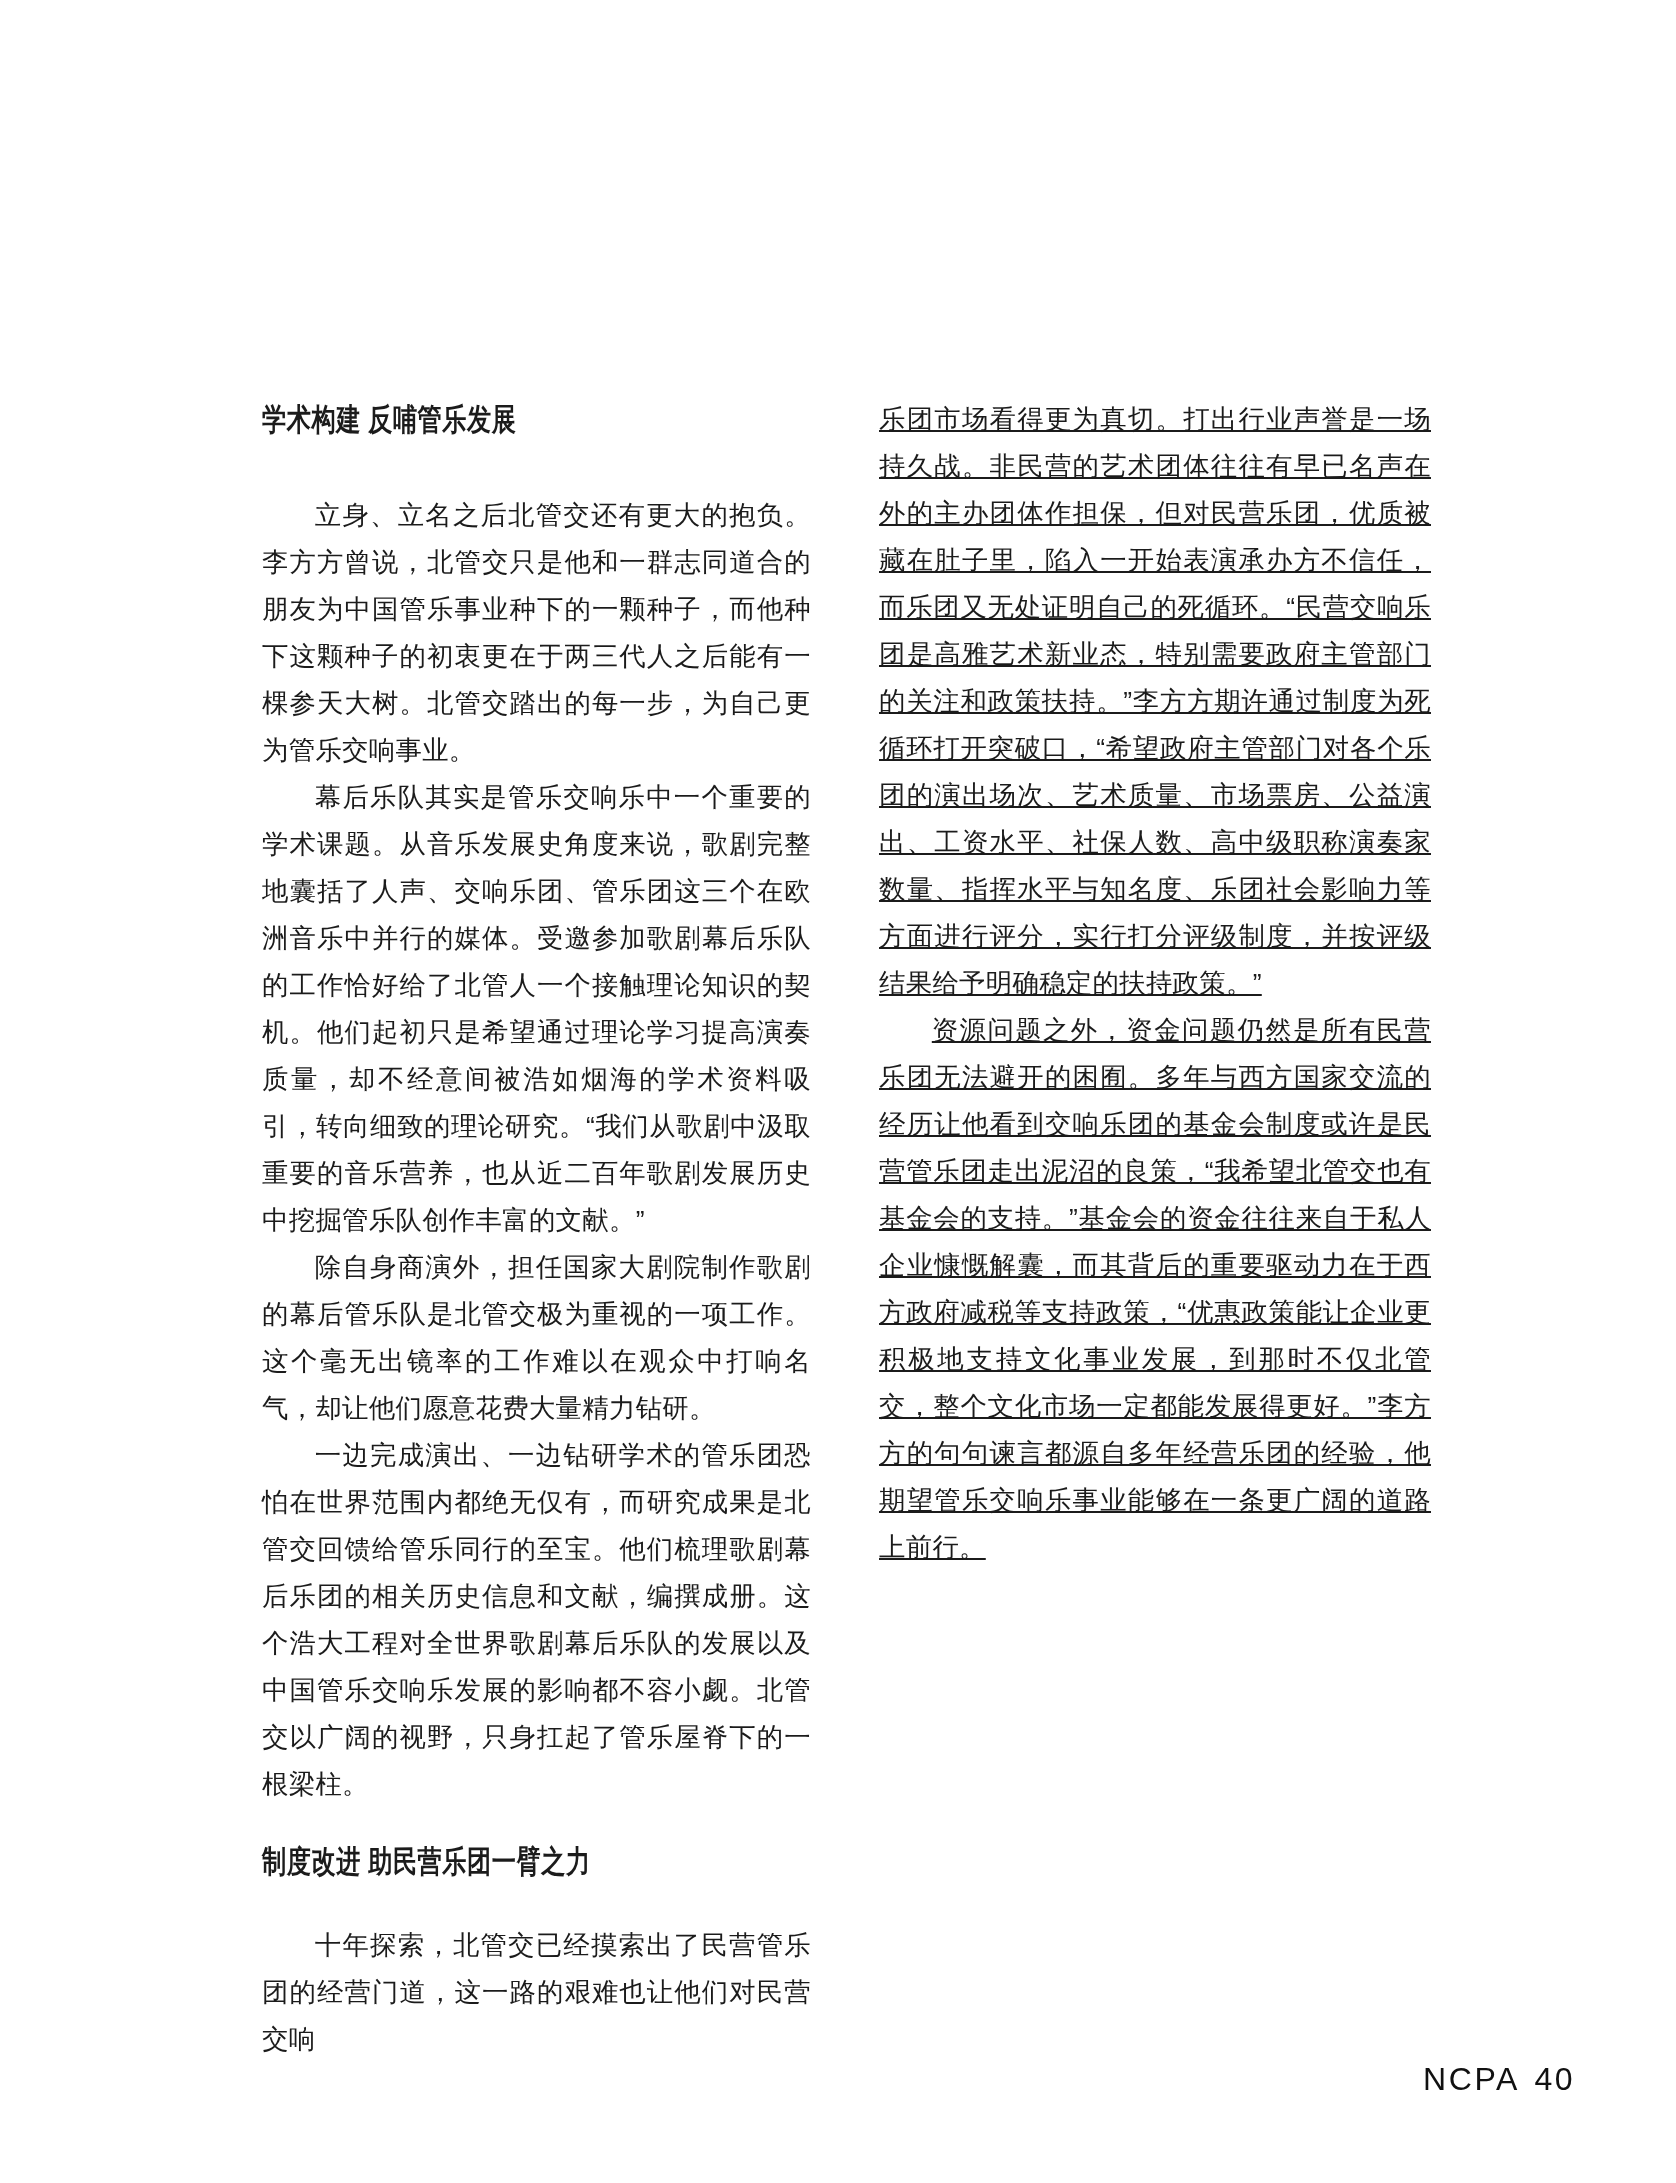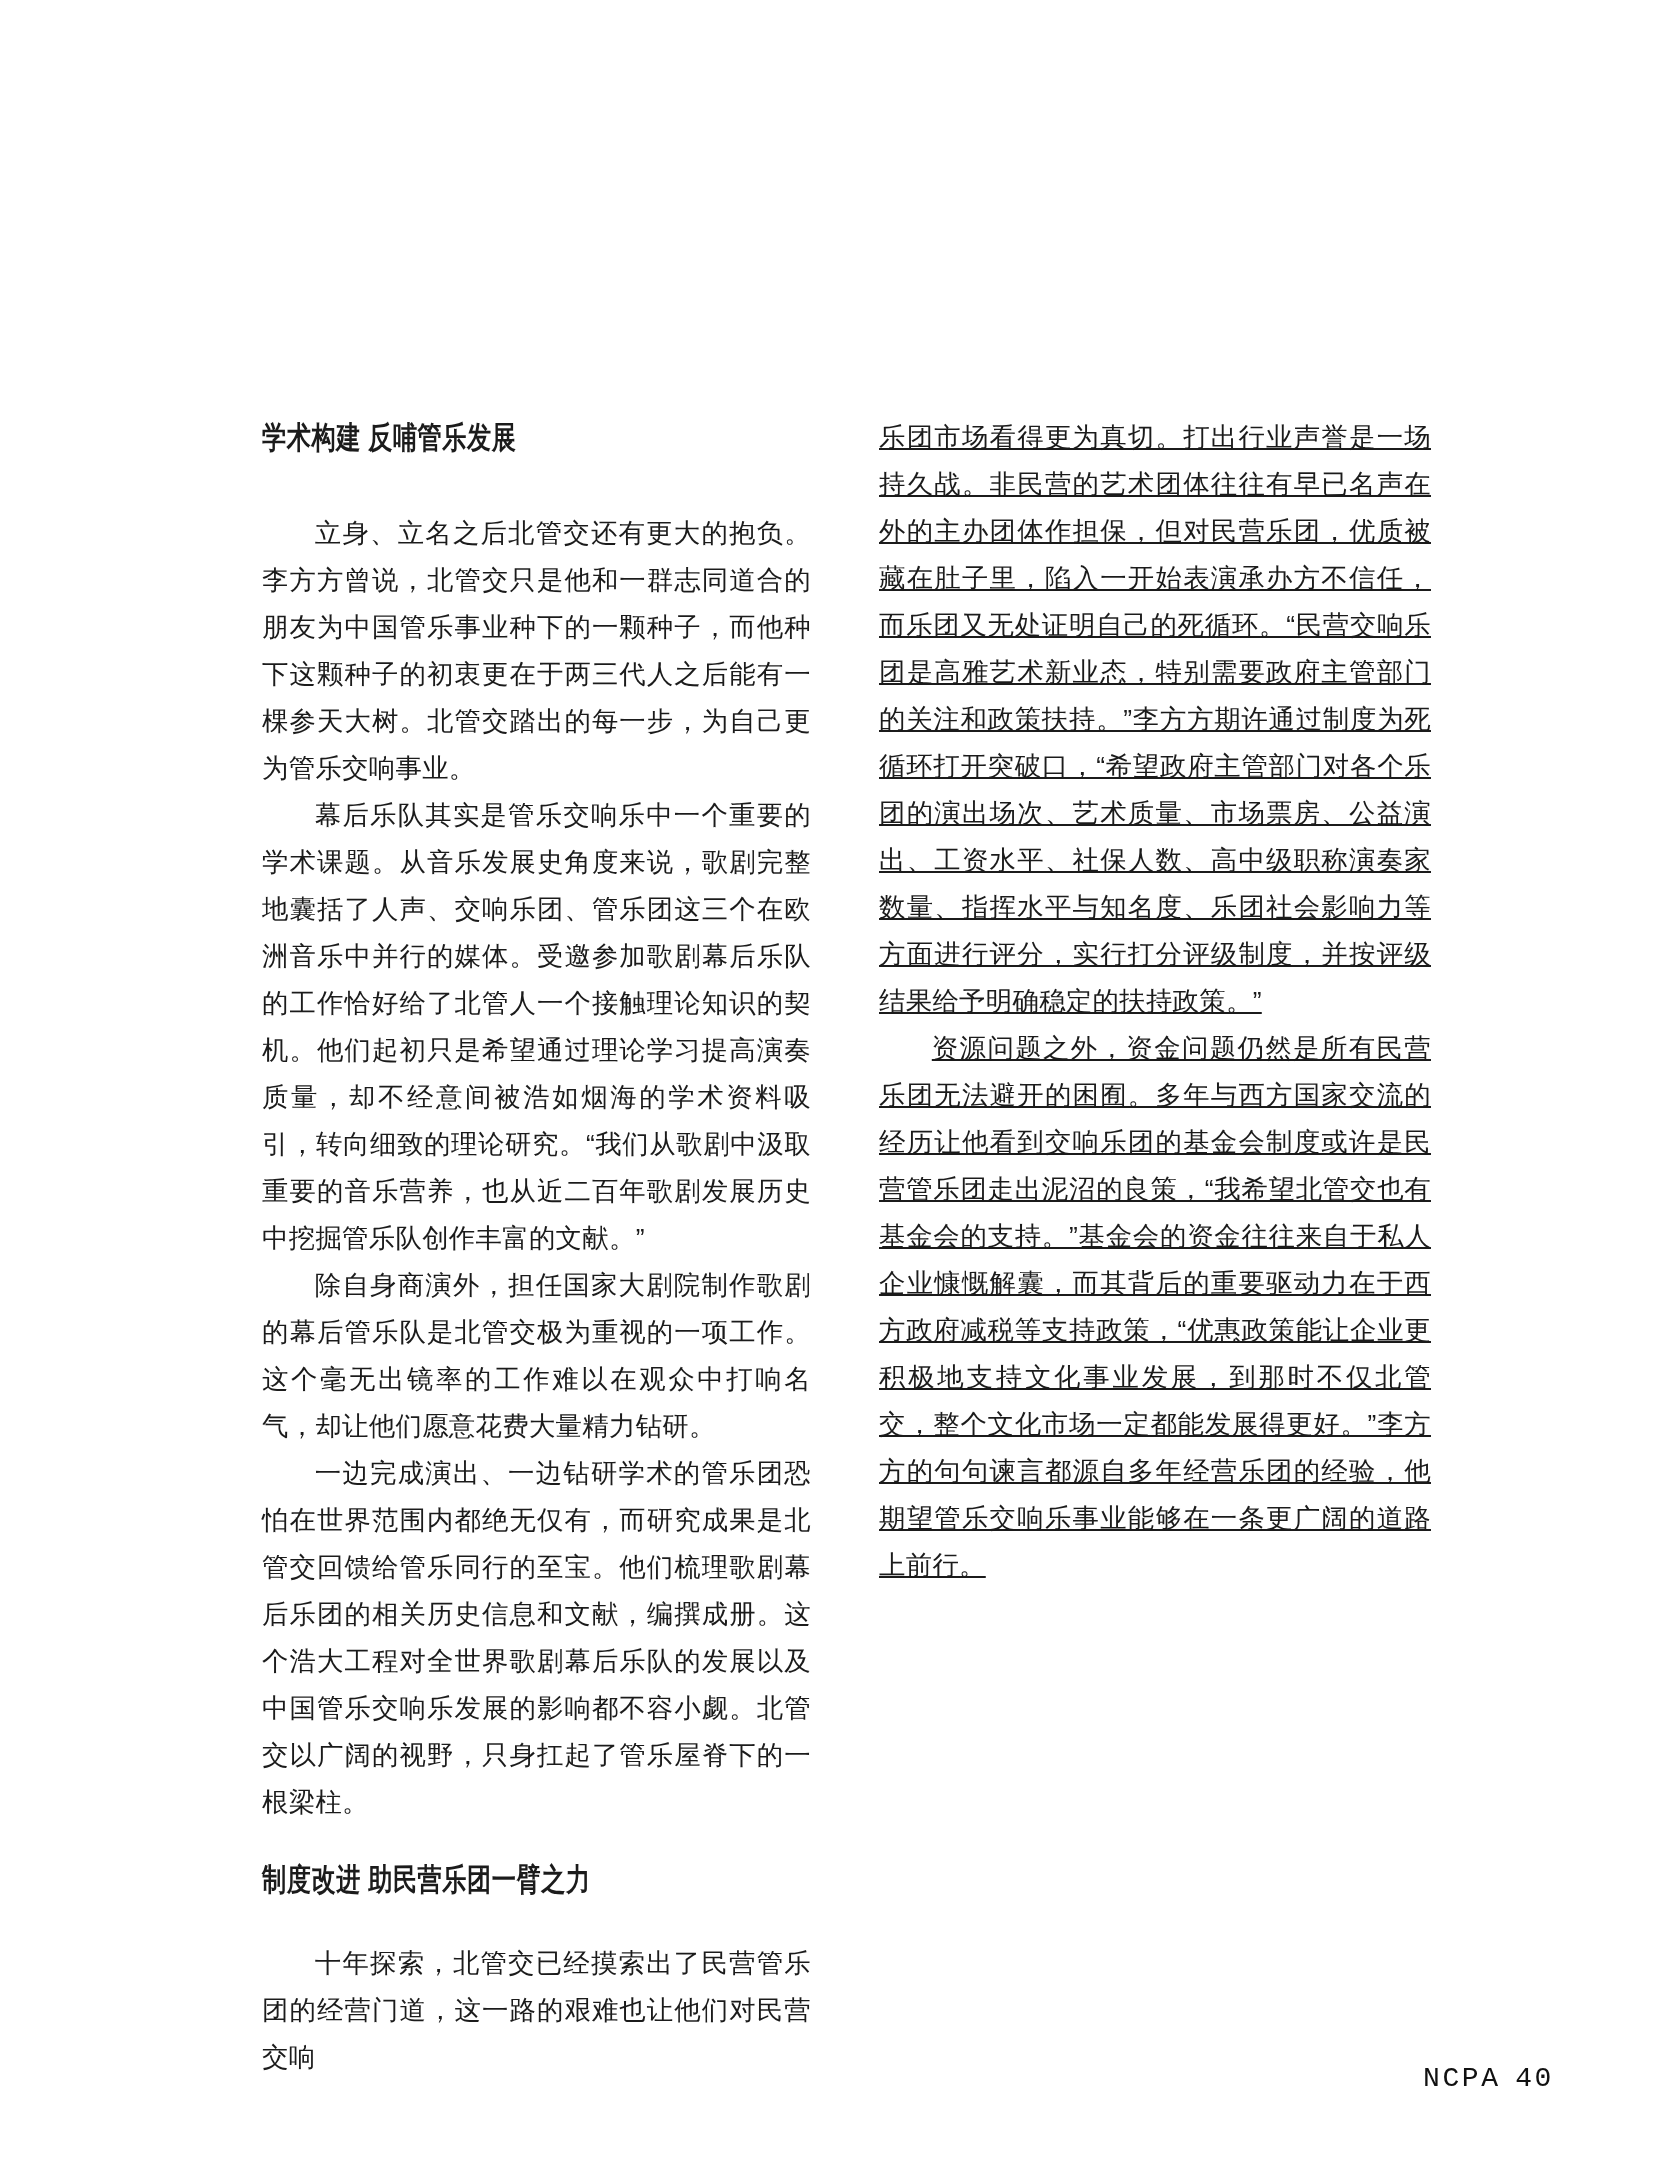--- a/index.html
+++ b/index.html
@@ -16,21 +16,21 @@
     position: relative;
     width: 1676px;
     height: 2183px;
     background: var(--paper);
     overflow: hidden;
     font-family: "Liberation Sans", "DejaVu Sans", sans-serif;
     color: var(--ink);
   }
   .column {
     position: absolute;
-    top: 414px;
+    top: 396px;
     font-size: 26.4px;
     line-height: 47px;
     text-align: justify;
     letter-spacing: 0.3px;
   }
   .column--left  { left: 262px;  width: 549px; }
   .column--right { left: 879px; width: 552px; text-decoration: underline; }
 
   .column p.body-para {
     margin: 0;
@@ -77,25 +77,25 @@
     padding-bottom: 0px;
   }
 
   .page-footer {
     position: absolute;
     left: 1423px;
     top: 2065px;
     display: flex;
     align-items: baseline;
     gap: 14.5px;
-    font-size: 28px;
+    font-size: 32px;
     line-height: 28px;
     letter-spacing: 2.6px;
     color: #111111;
-    font-family: Liberation Mono, monospace;
+    font-family: Liberation Sans, sans-serif;
   }
 </style>
 </head>
 <body>
 
 <main class="page">
 
   <section class="column column--left">
       <h2 class="section-heading">学术构建 反哺管乐发展</h2>
       <p class="body-para indent">立身、立名之后北管交还有更大的抱负。李方方曾说，北管交只是他和一群志同道合的朋友为中国管乐事业种下的一颗种子，而他种下这颗种子的初衷更在于两三代人之后能有一棵参天大树。北管交踏出的每一步，为自己更为管乐交响事业。</p>

